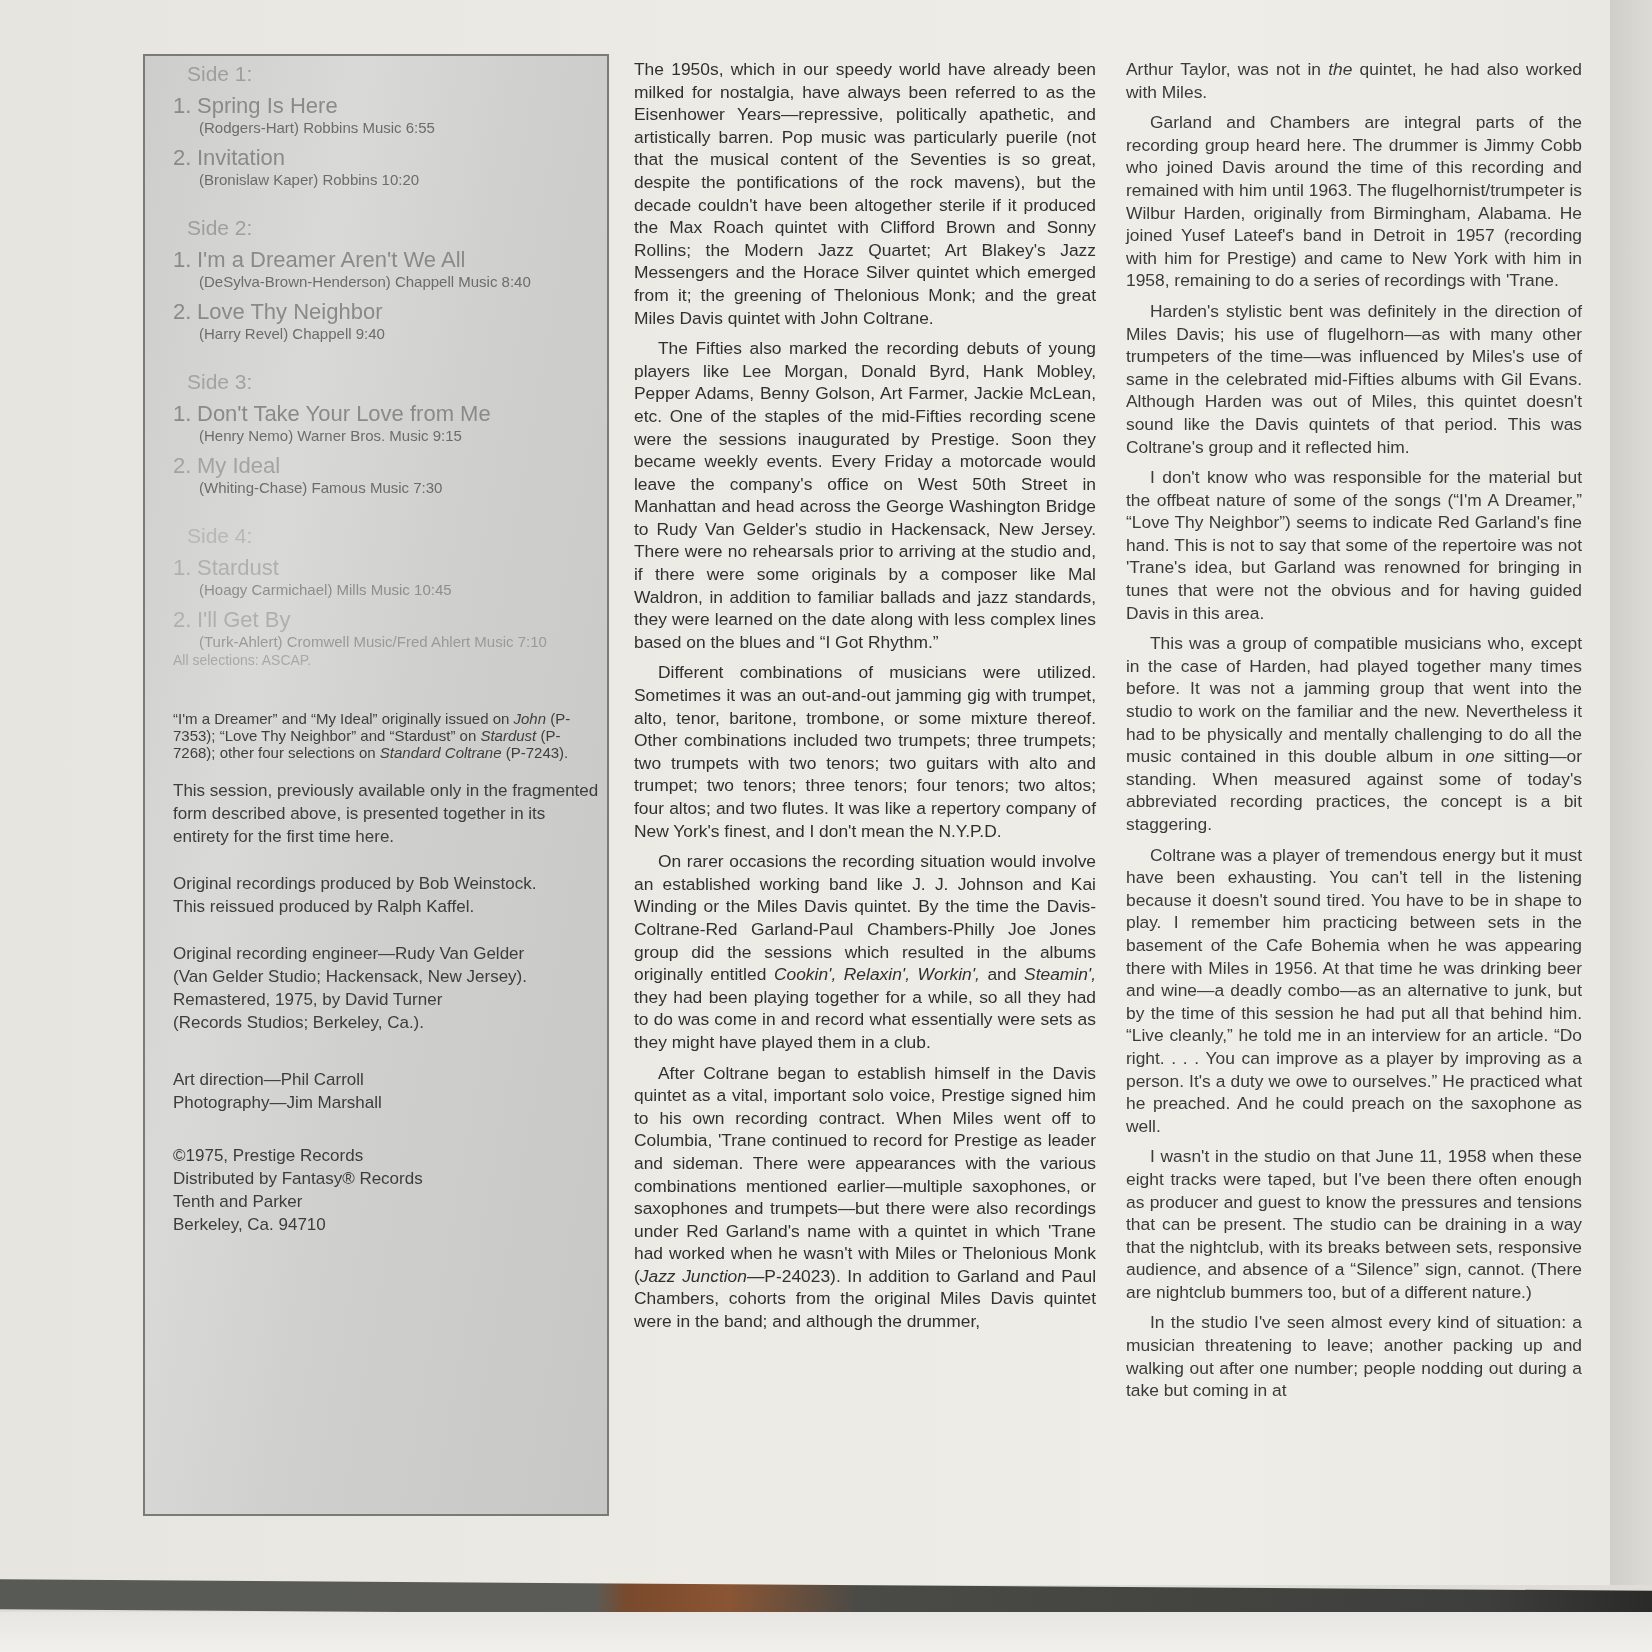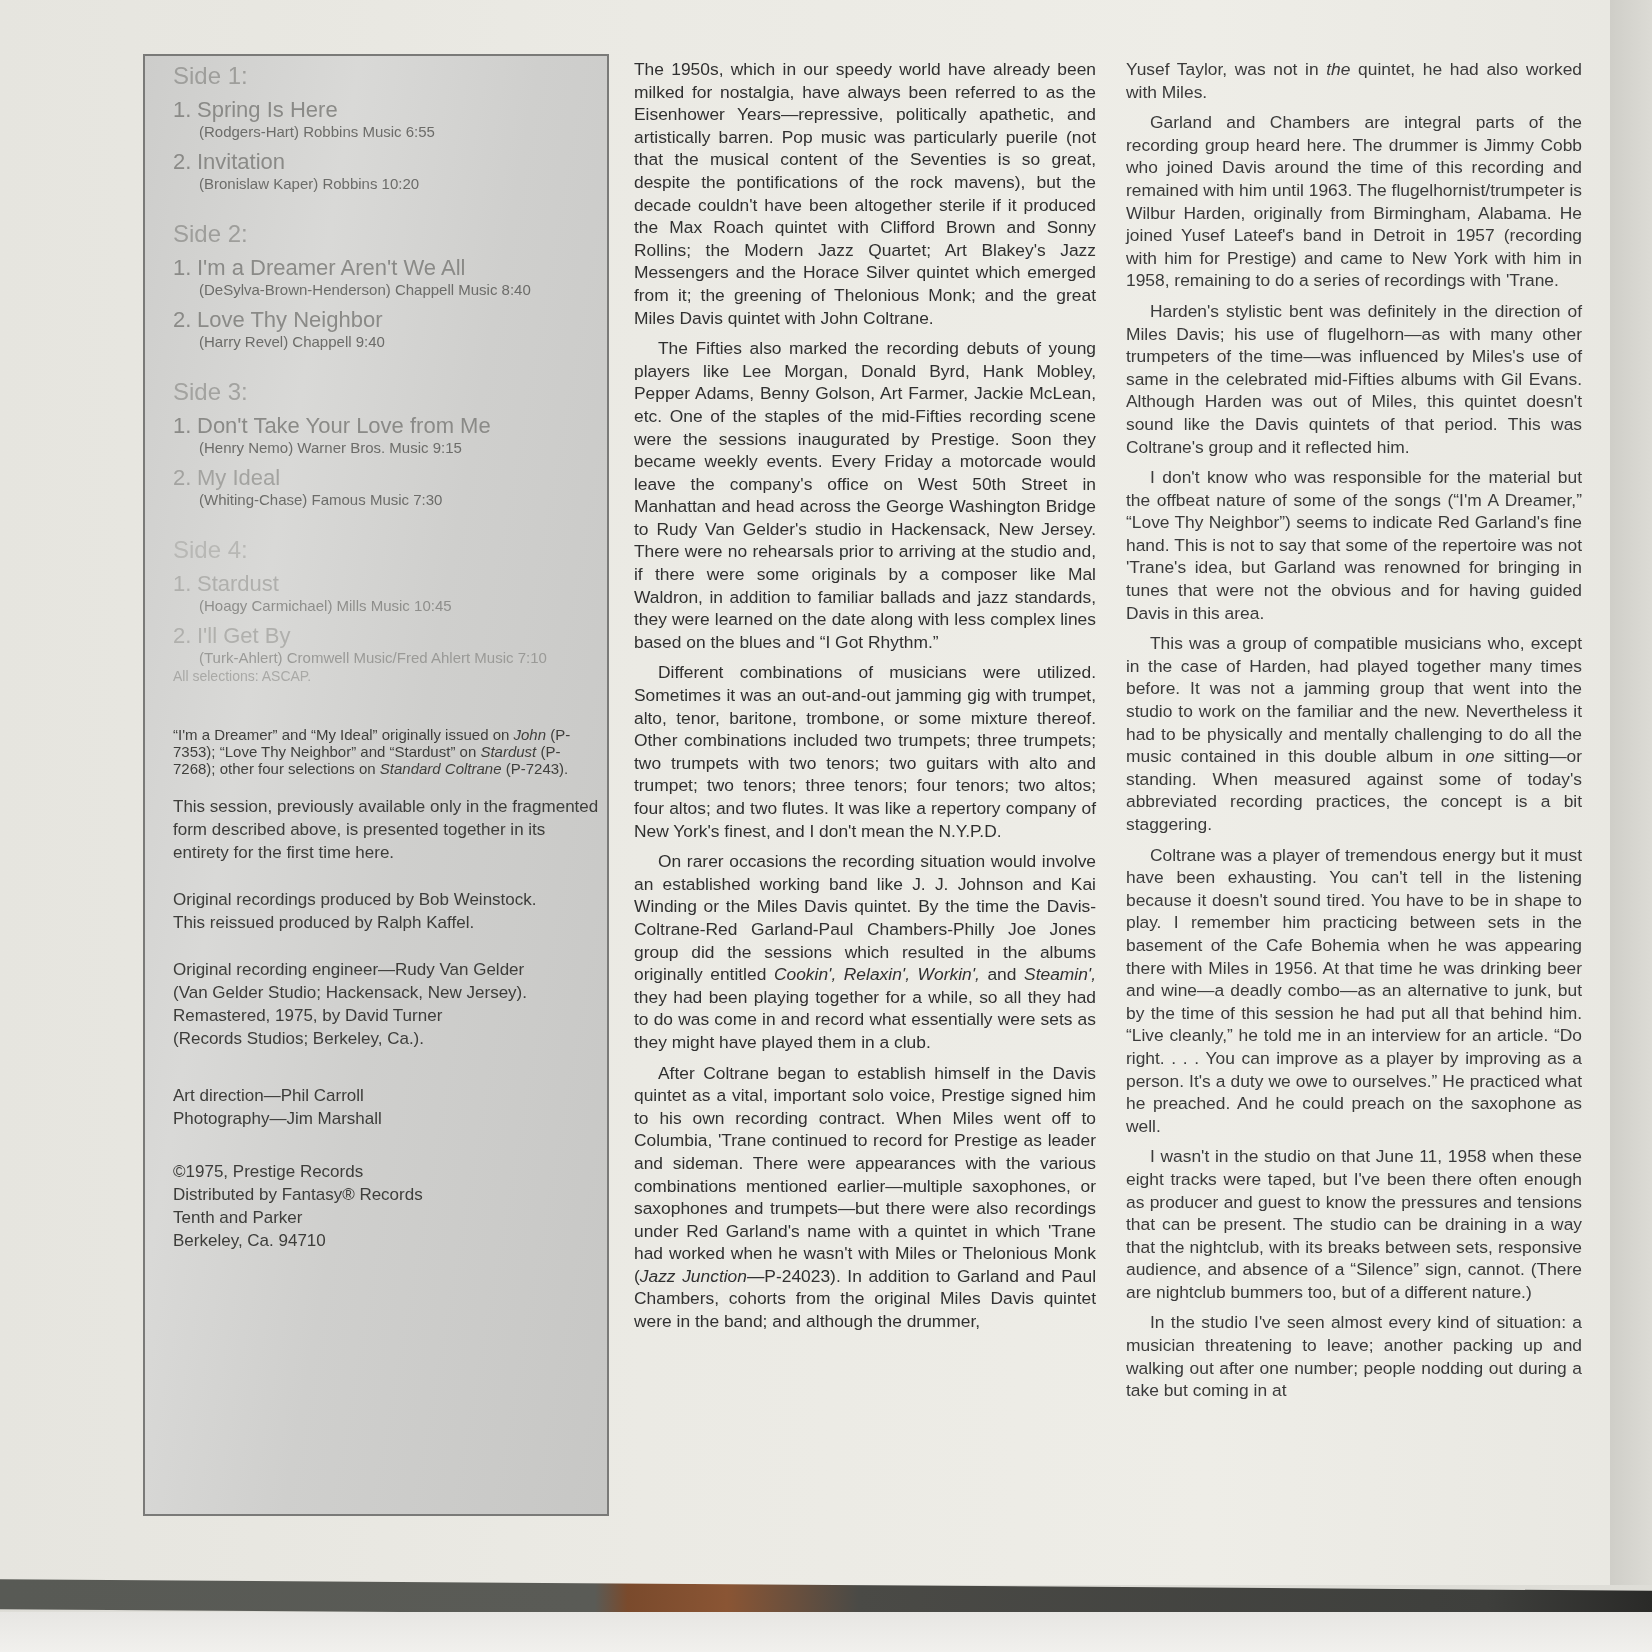--- a/index.html
+++ b/index.html
@@ -28,21 +28,21 @@
     }
 
     
     .credits-box {
       position: absolute; left: 143px; top: 54px; width: 466px; height: 1462px;
       background: linear-gradient(100deg, #cdcdcb 0%, #d9d9d7 30%, #cfcfcd 55%, #c7c7c5 100%);
       border: 2px solid #7a7a78; box-sizing: border-box;
       padding: 0 0 0 28px;
     }
     .credits-box .faded { color: #a3a3a0; }
-    .side-label { font-size: 24px; margin-top: 14px; color: #9e9e9b; }
+    .side-label { font-size: 21px; margin-top: 14px; color: #9e9e9b; margin-left: 14px; }
     .side-label.first { margin-top: 6px; }
     .track-title { font-size: 22px; line-height: 24px; margin-top: 8px; color: #8a8a87; }
     .track-title .num { display: inline-block; width: 24px; }
     .track-credit { font-size: 15px; line-height: 20px; padding-left: 26px; color: #6c6c69; }
     .ascap { font-size: 14px; color: #a9a9a6; }
     .personnel { margin-top: 46px; }
     .personnel .p { font-size: 21px; line-height: 30px; color: #6a6a67; }
     .recorded { font-size: 15px; color: #565653; margin-top: 2px; }
     .issued { margin-top: 42px; font-size: 15px; line-height: 17px; color: #3f3f3c; width: 420px; }
     .issued i { font-style: italic; }
@@ -131,21 +131,21 @@
 
 <div class="col col-mid">
   <p class="noindent">The 1950s, which in our speedy world have already been milked for nostalgia, have always been referred to as the Eisenhower Years—repressive, politically apathetic, and artistically barren. Pop music was particularly puerile (not that the musical content of the Seventies is so great, despite the pontifications of the rock mavens), but the decade couldn't have been altogether sterile if it produced the Max Roach quintet with Clifford Brown and Sonny Rollins; the Modern Jazz Quartet; Art Blakey's Jazz Messengers and the Horace Silver quintet which emerged from it; the greening of Thelonious Monk; and the great Miles Davis quintet with John Coltrane.</p>
   <p>The Fifties also marked the recording debuts of young players like Lee Morgan, Donald Byrd, Hank Mobley, Pepper Adams, Benny Golson, Art Farmer, Jackie McLean, etc. One of the staples of the mid-Fifties recording scene were the sessions inaugurated by Prestige. Soon they became weekly events. Every Friday a motorcade would leave the company's office on West 50th Street in Manhattan and head across the George Washington Bridge to Rudy Van Gelder's studio in Hackensack, New Jersey. There were no rehearsals prior to arriving at the studio and, if there were some originals by a composer like Mal Waldron, in addition to familiar ballads and jazz standards, they were learned on the date along with less complex lines based on the blues and “I Got Rhythm.”</p>
   <p>Different combinations of musicians were utilized. Sometimes it was an out-and-out jamming gig with trumpet, alto, tenor, baritone, trombone, or some mixture thereof. Other combinations included two trumpets; three trumpets; two trumpets with two tenors; two guitars with alto and trumpet; two tenors; three tenors; four tenors; two altos; four altos; and two flutes. It was like a repertory company of New York's finest, and I don't mean the N.Y.P.D.</p>
   <p><span>On rarer occasions the recording situation would involve an established working band like J. J. Johnson and Kai Winding or the Miles Davis quintet. By the time the Davis-Coltrane-Red Garland-Paul Chambers-Philly Joe Jones group did the sessions which resulted in the albums originally entitled </span><i>Cookin', Relaxin', Workin',</i><span> and </span><i>Steamin',</i><span> they had been playing together for a while, so all they had to do was come in and record what essentially were sets as they might have played them in a club.</span></p>
   <p><span>After Coltrane began to establish himself in the Davis quintet as a vital, important solo voice, Prestige signed him to his own recording contract. When Miles went off to Columbia, 'Trane continued to record for Prestige as leader and sideman. There were appearances with the various combinations mentioned earlier—multiple saxophones, or saxophones and trumpets—but there were also recordings under Red Garland's name with a quintet in which 'Trane had worked when he wasn't with Miles or Thelonious Monk (</span><i>Jazz Junction—</i><span>P-24023). In addition to Garland and Paul Chambers, cohorts from the original Miles Davis quintet were in the band; and although the drummer,</span></p>
 </div>
 
 <div class="col col-right">
-  <p class="noindent"><span>Yusef Taylor, was not in </span><i>the</i><span> quintet, he had also worked with Miles.</span></p>
+  <p class="noindent"><span>Arthur Taylor, was not in </span><i>the</i><span> quintet, he had also worked with Miles.</span></p>
   <p>Garland and Chambers are integral parts of the recording group heard here. The drummer is Jimmy Cobb who joined Davis around the time of this recording and remained with him until 1963. The flugelhornist/trumpeter is Wilbur Harden, originally from Birmingham, Alabama. He joined Yusef Lateef's band in Detroit in 1957 (recording with him for Prestige) and came to New York with him in 1958, remaining to do a series of recordings with 'Trane.</p>
   <p>Harden's stylistic bent was definitely in the direction of Miles Davis; his use of flugelhorn—as with many other trumpeters of the time—was influenced by Miles's use of same in the celebrated mid-Fifties albums with Gil Evans. Although Harden was out of Miles, this quintet doesn't sound like the Davis quintets of that period. This was Coltrane's group and it reflected him.</p>
   <p>I don't know who was responsible for the material but the offbeat nature of some of the songs (“I'm A Dreamer,” “Love Thy Neighbor”) seems to indicate Red Garland's fine hand. This is not to say that some of the repertoire was not 'Trane's idea, but Garland was renowned for bringing in tunes that were not the obvious and for having guided Davis in this area.</p>
   <p><span>This was a group of compatible musicians who, except in the case of Harden, had played together many times before. It was not a jamming group that went into the studio to work on the familiar and the new. Nevertheless it had to be physically and mentally challenging to do all the music contained in this double album in </span><i>one</i><span> sitting—or standing. When measured against some of today's abbreviated recording practices, the concept is a bit staggering.</span></p>
   <p>Coltrane was a player of tremendous energy but it must have been exhausting. You can't tell in the listening because it doesn't sound tired. You have to be in shape to play. I remember him practicing between sets in the basement of the Cafe Bohemia when he was appearing there with Miles in 1956. At that time he was drinking beer and wine—a deadly combo—as an alternative to junk, but by the time of this session he had put all that behind him. “Live cleanly,” he told me in an interview for an article. “Do right. . . . You can improve as a player by improving as a person. It's a duty we owe to ourselves.” He practiced what he preached. And he could preach on the saxophone as well.</p>
   <p>I wasn't in the studio on that June 11, 1958 when these eight tracks were taped, but I've been there often enough as producer and guest to know the pressures and tensions that can be present. The studio can be draining in a way that the nightclub, with its breaks between sets, responsive audience, and absence of a “Silence” sign, cannot. (There are nightclub bummers too, but of a different nature.)</p>
   <p>In the studio I've seen almost every kind of situation: a musician threatening to leave; another packing up and walking out after one number; people nodding out during a take but coming in at</p>
 </div>
 
 </body></html>

